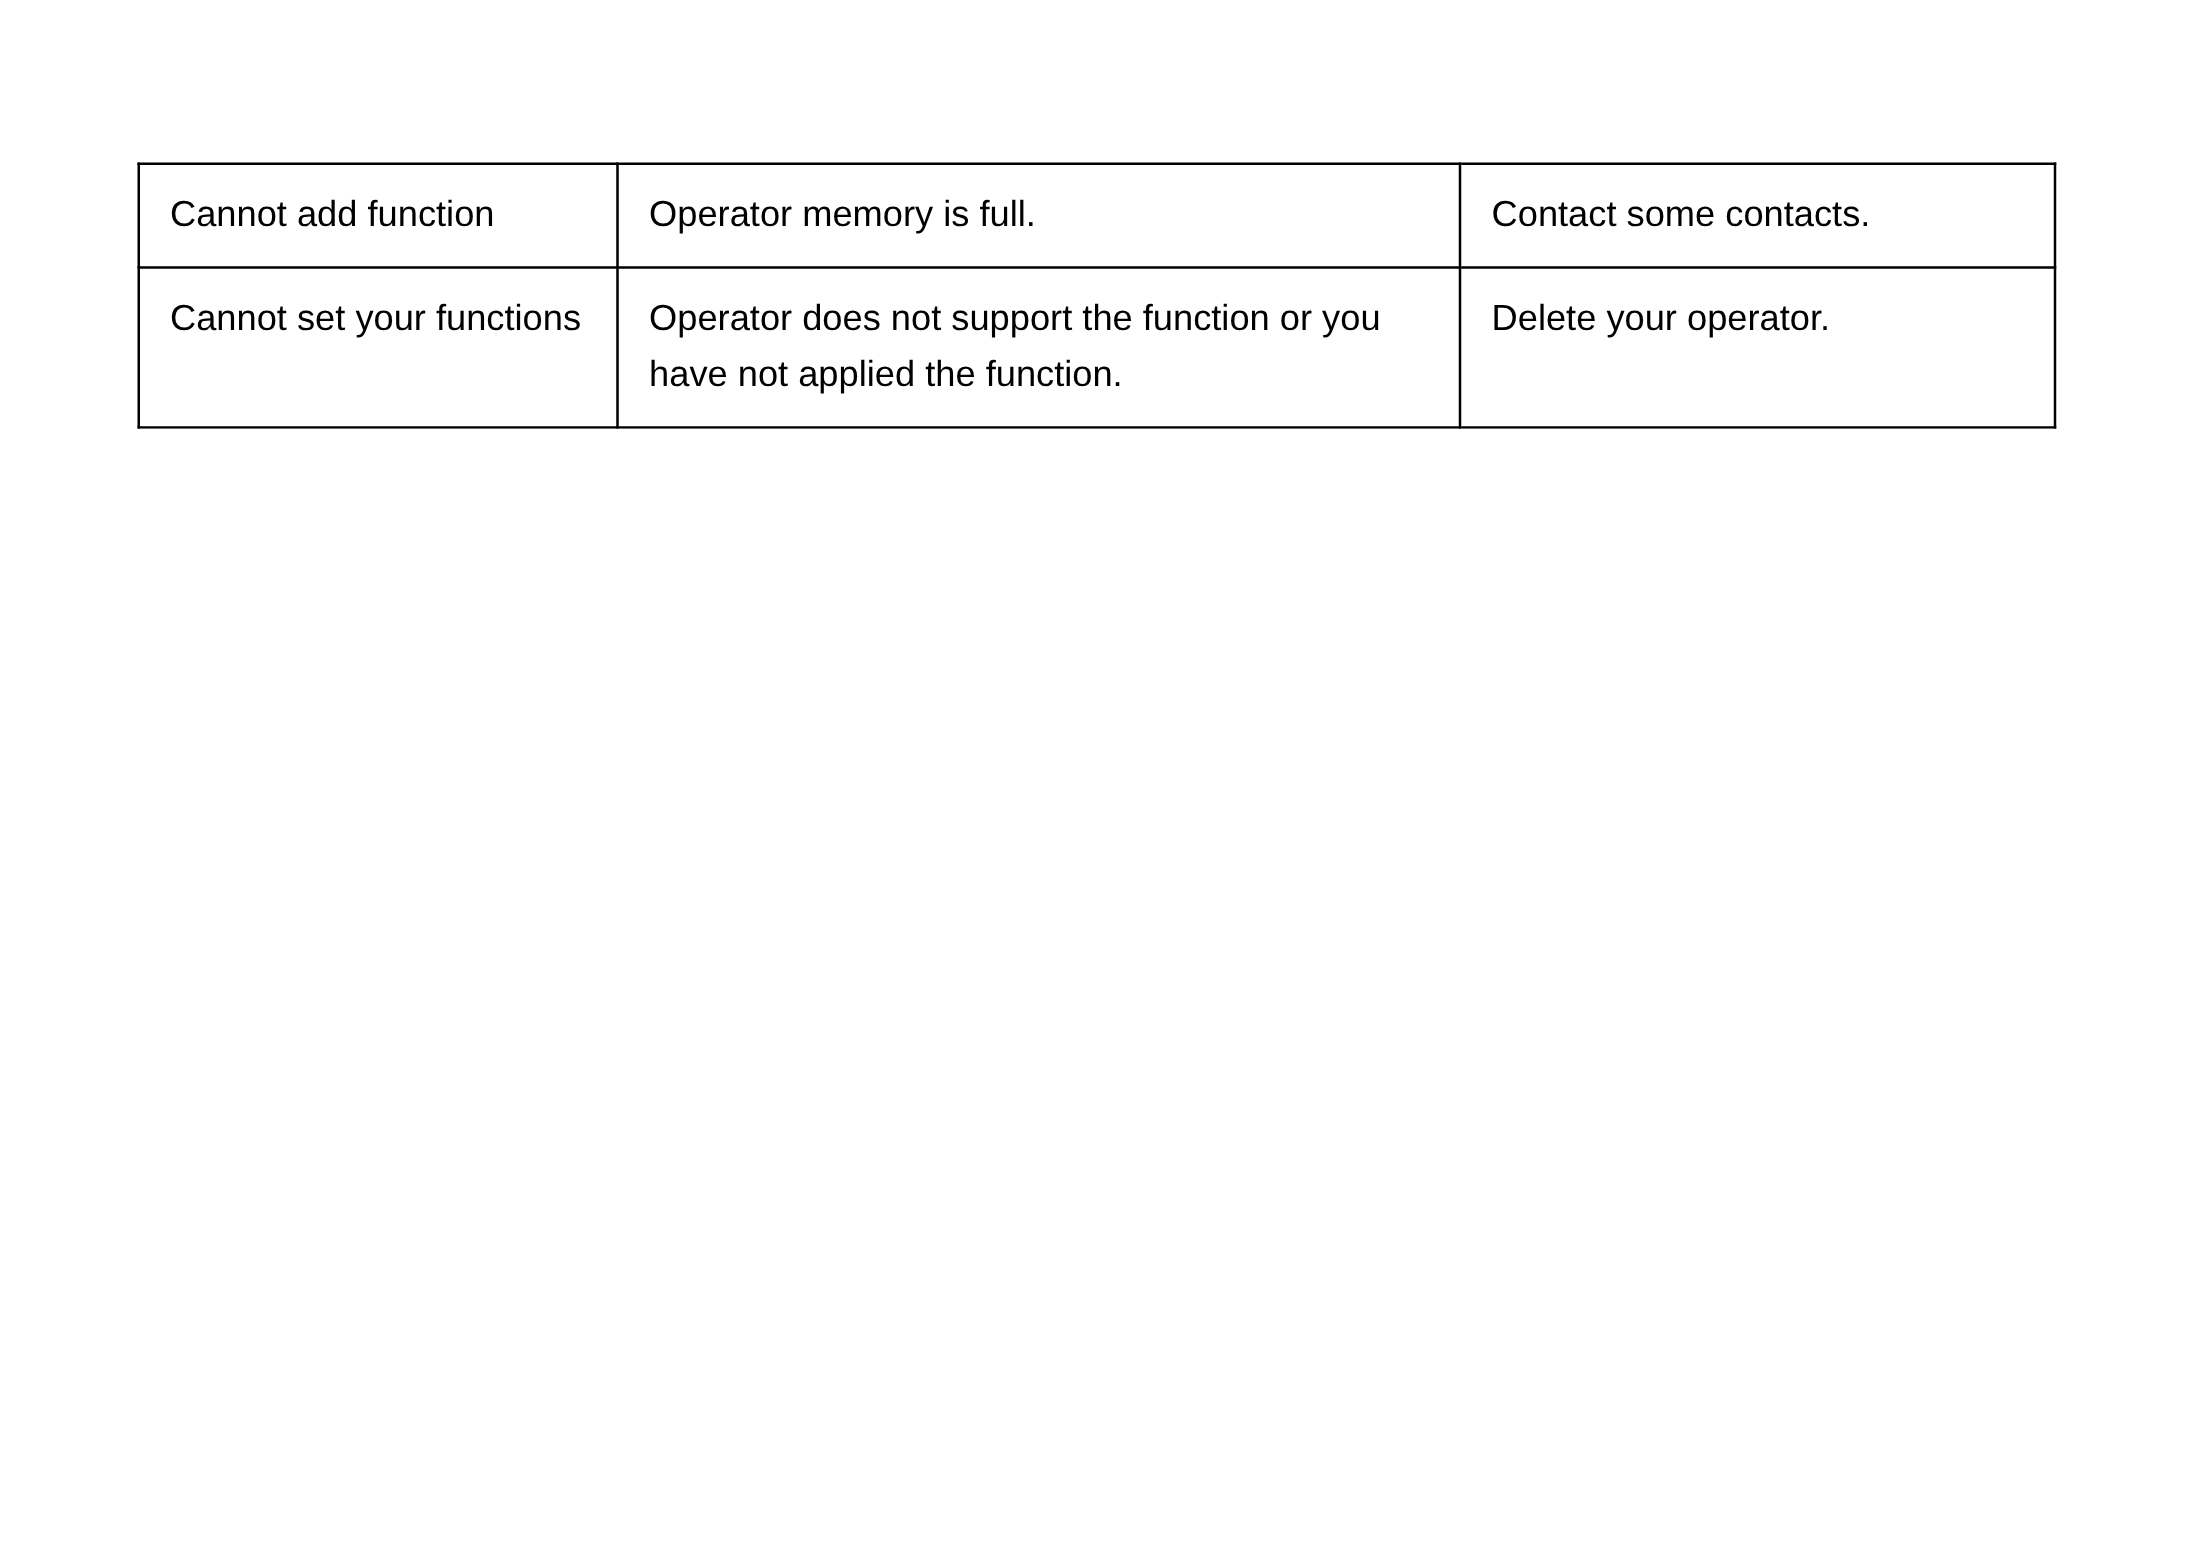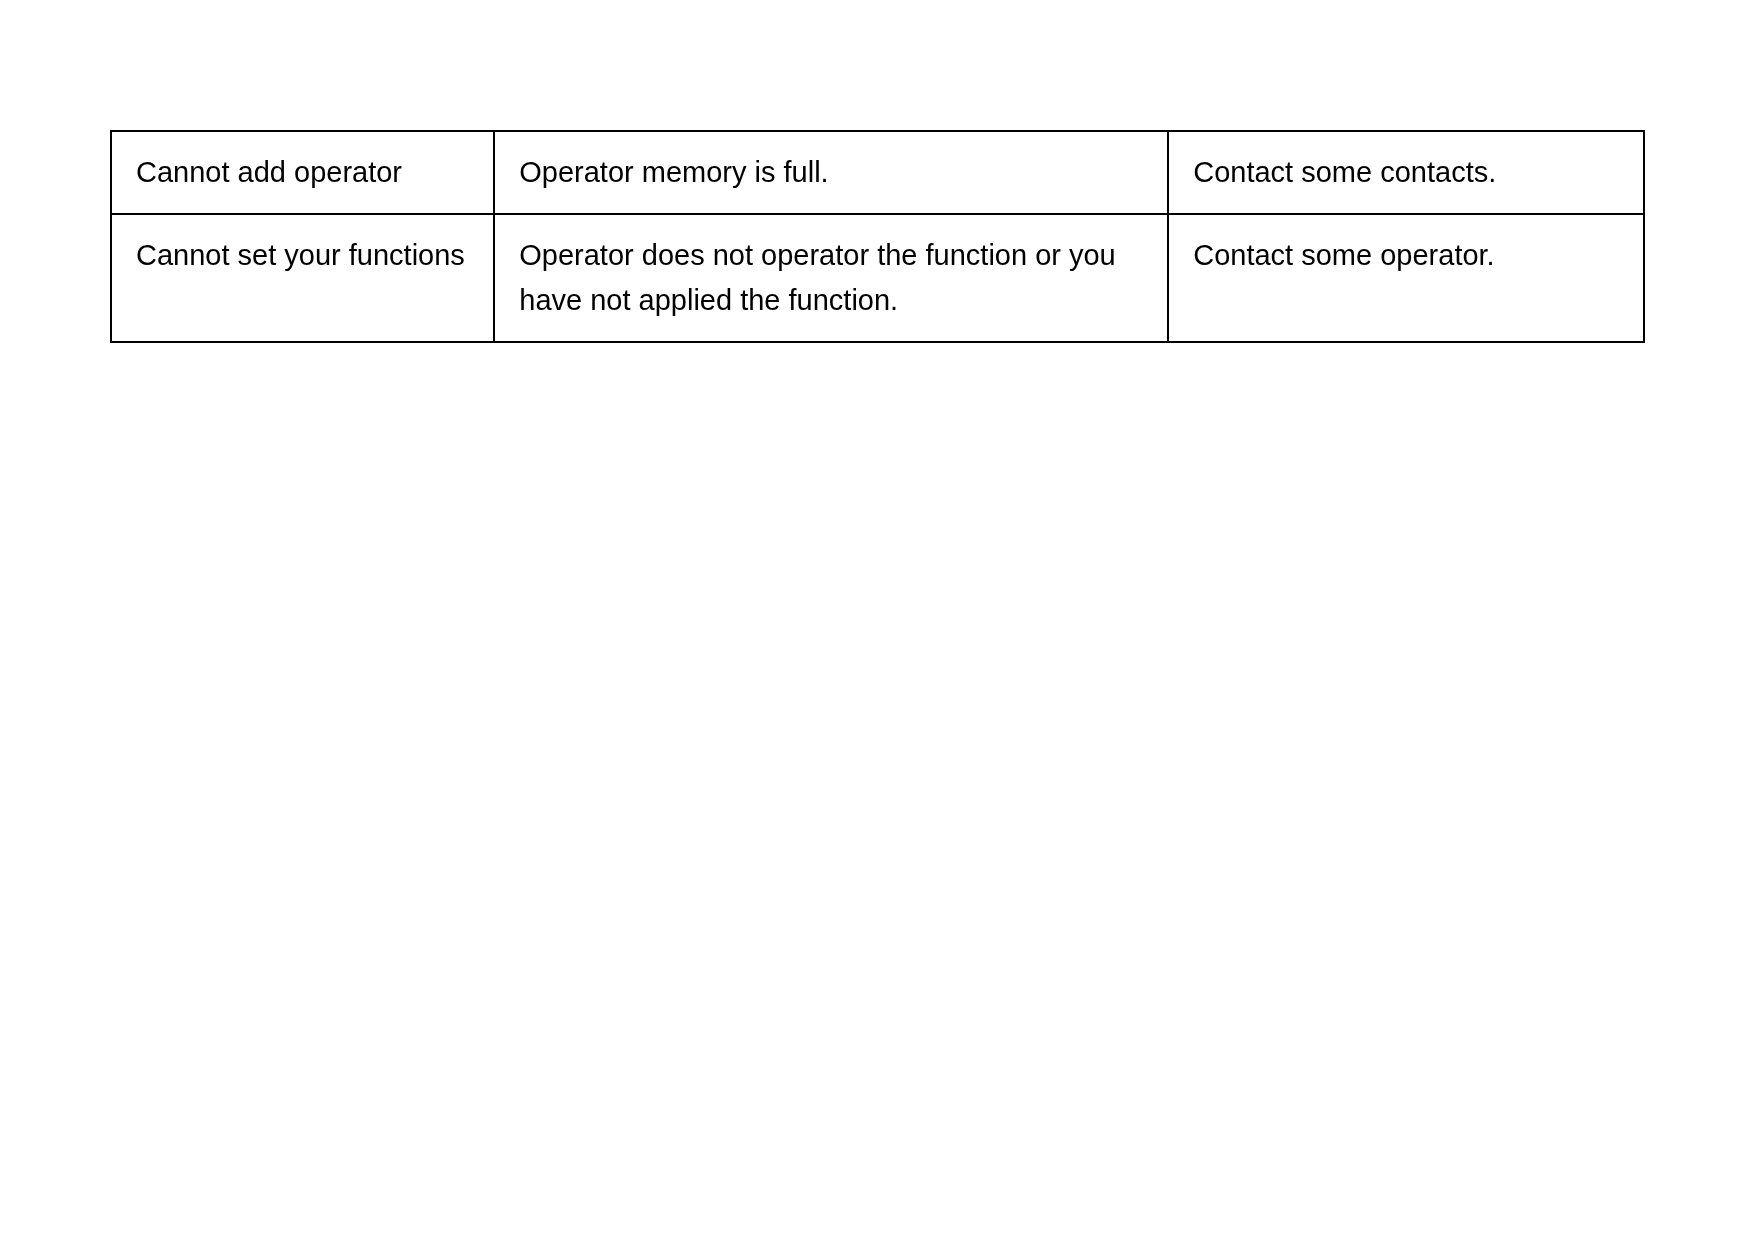--- a/index.html
+++ b/index.html
@@ -34,23 +34,23 @@
     td:nth-child(3) {
       width: 360px;
     }
   </style>
 </head>
 <body>
 
 <table>
   <tbody>
     <tr>
-      <td>Cannot add operator</td>
+      <td>Cannot add function</td>
       <td>Operator memory is full.</td>
       <td>Contact some contacts.</td>
     </tr>
     <tr>
       <td>Cannot set your functions</td>
-      <td>Operator does not operator the function or you have not applied the function.</td>
-      <td>Contact some operator.</td>
+      <td>Operator does not support the function or you have not applied the function.</td>
+      <td>Delete your operator.</td>
     </tr>
   </tbody>
 </table>
 
 </body></html>

